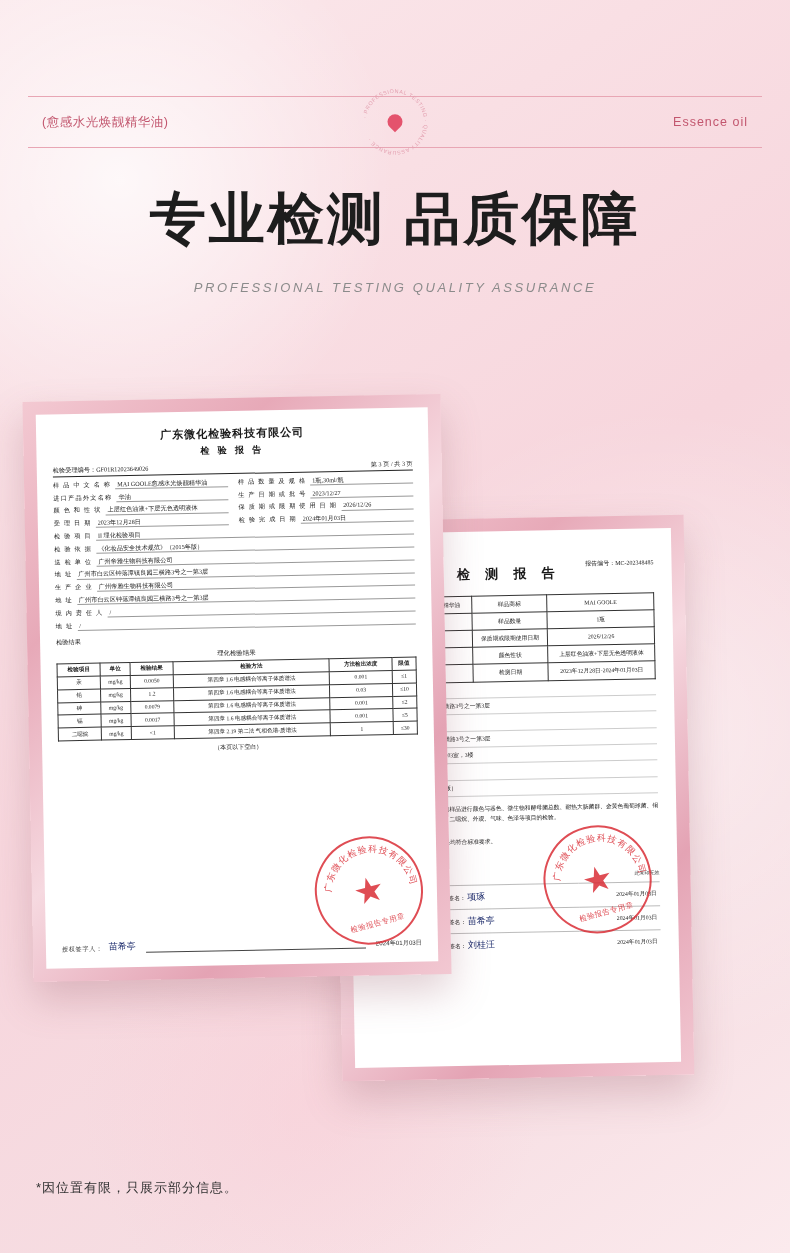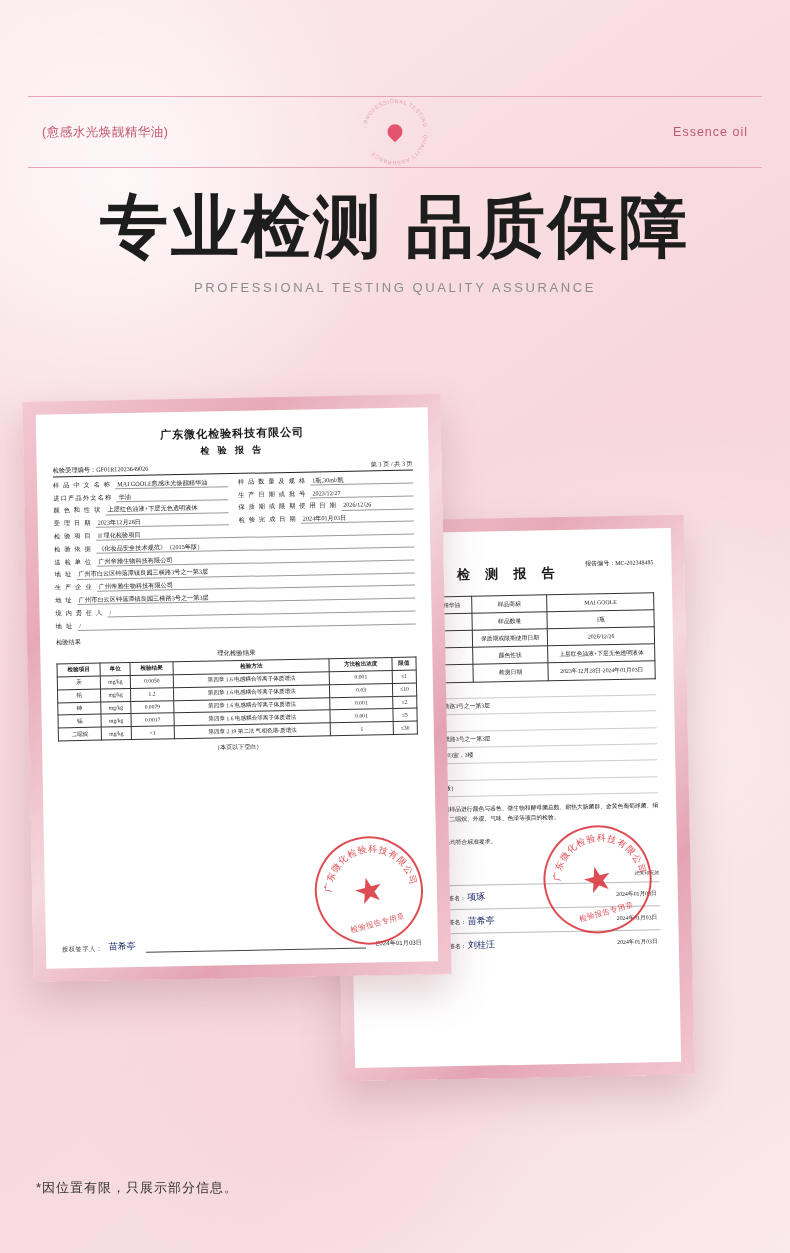--- a/index.html
+++ b/index.html
@@ -17,43 +17,43 @@
     pointer-events:none; }
   .glow-b { position:absolute; width:700px; height:700px; right:-220px; top:380px;
     background: radial-gradient(circle at 50% 50%, rgba(255,255,255,.45), rgba(255,255,255,0) 65%);
     pointer-events:none; }
   .glow-c { position:absolute; width:500px; height:420px; left:60px; bottom:-60px;
     background: radial-gradient(circle at 50% 50%, rgba(250,205,215,.5), rgba(255,255,255,0) 70%);
     pointer-events:none; }
 
   
   .ribbon {
-    position:absolute; left:28px; right:28px; top:96px; height:72px;
+    position:absolute; left:28px; right:28px; top:96px; height:52px;
     border-top:1px solid #e8a6b4; border-bottom:1px solid #e8a6b4;
     display:flex; align-items:center; justify-content:space-between;
     padding:0 14px;
   }
   .ribbon .cn { font-size:12.5px; color:#c2566e; letter-spacing:.5px; }
   .ribbon .en { font-size:12.5px; color:#c2566e; letter-spacing:1px;text-align:center; }
   .ribbon-center { position:absolute; left:50%; top:50%; transform:translate(-50%,-50%);
      width:74px; height:74px; }
   .ring-text { position:absolute; inset:0; }
   .ring-text text { font-size:5.4px; fill:#e3a0b0; letter-spacing:.6px; font-family:"Liberation Sans",sans-serif; }
   .drop { position:absolute; left:50%; top:50%; transform:translate(-50%,-52%) rotate(-45deg);
      width:15px; height:15px; background:#e4536d; border-radius:50% 50% 50% 0; }
 
   
   .headline {
     position:absolute; left:0; right:0; top:182px; text-align:center;
-    font-size:68px; font-weight:700; color:#1d1d1d; letter-spacing:3px;
+    font-size:56px; font-weight:700; color:#1d1d1d; letter-spacing:3px;
     font-family:"Liberation Sans", sans-serif;
   }
   .sub-en {
     position:absolute; left:0; right:0; top:280px; text-align:center;
-    font-size:13px; color:#8b8b8b; letter-spacing:2.6px;
+    font-size:13px; color:#8b8b8b; letter-spacing:2.6px;font-style:italic;
   }
 
   
   .cert {
     position:absolute;
     background: linear-gradient(135deg,#f3c9d2 0%,#e7a9b8 25%,#f6d9e0 50%,#e4a3b4 75%,#f2c8d2 100%);
     padding:13px;
     box-shadow: 0 18px 38px rgba(150,90,105,.28);
   }
   .cert .inner { background:#fff; width:100%; height:100%; overflow:hidden; position:relative; }

